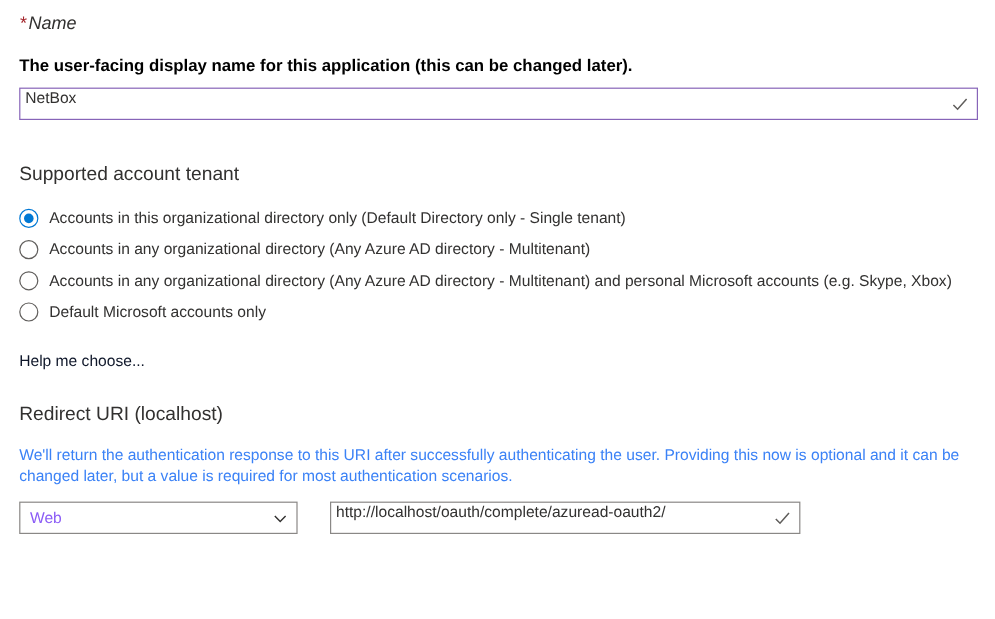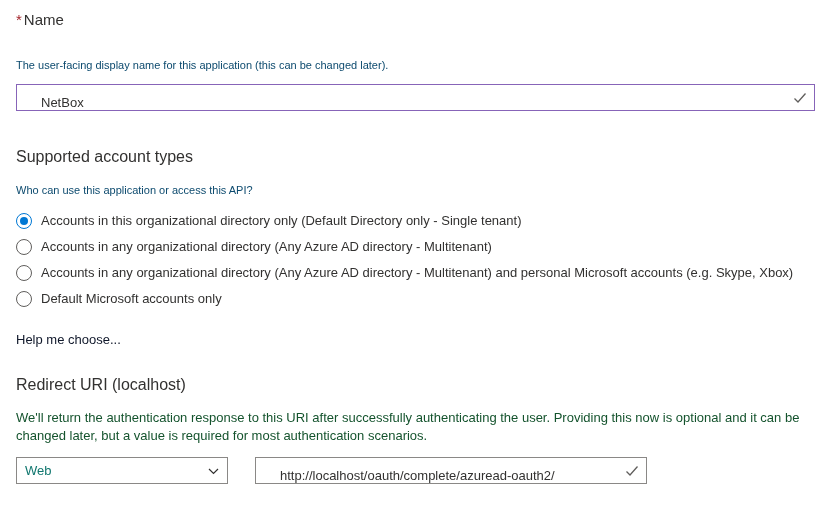--- a/index.html
+++ b/index.html
@@ -20,42 +20,44 @@
     width: 829px;
     height: 516px;
     box-sizing: border-box;
     padding: 10px 14px 0 16px;
   }
 
   
   .field-label {
     font-size: 15px;
     color: #323130;
-    margin: 0 0 26px 0;
+    margin: 0 0 15px 0;
     line-height: 20px;
+    font-style: italic;
   }
   .req-star {
     color: #a4262c;
     margin-right: 2px;
   }
   .help-text {
-    font-size: 11px;
-    color: #0c4a6e;
+    font-size: 14px;
+    color: #000000;
     line-height: 18px;
     margin: 0 0 10px 0;
+    font-weight: bold;
   }
   .textbox {
     position: relative;
     box-sizing: border-box;
     height: 27px;
     border: 1px solid #8a8886;
     background: #ffffff;
     display: flex;
-    align-items: flex-end;
-    padding: 0 28px 0 24px;
+    align-items: flex-start;
+    padding: 0 28px 0 4px;
     font-size: 13px;
     color: #323130;
   }
   .textbox.name-box {
     width: 799px;
     border-color: #8764b8;
   }
   .textbox .value {
     white-space: nowrap;
     overflow: hidden;
@@ -129,42 +131,42 @@
     color: #0f172a;
     font-size: 13px;
     text-decoration: none;
     line-height: 18px;
     display: inline-block;
   }
 
   
   .redirect-desc {
     font-size: 13px;
-    color: #14532d;
+    color: #3b82f6;
     line-height: 18px;
     margin: 0 0 12px 0;
     max-width: 800px;
   }
   .redirect-row {
     display: flex;
     align-items: center;
     gap: 0;
   }
   .dropdown {
     position: relative;
     box-sizing: border-box;
-    width: 212px;
+    width: 232px;
     height: 27px;
     border: 1px solid #8a8886;
     background: #ffffff;
     display: flex;
     align-items: center;
     padding: 0 28px 0 8px;
     font-size: 13px;
-    color: #0f766e;
+    color: #8b5cf6;
     margin-right: 27px;
   }
   .chevron-icon {
     position: absolute;
     right: 8px;
     top: 50%;
     transform: translateY(-50%);
     width: 11px;
     height: 11px;
   }
@@ -188,22 +190,21 @@
         <svg viewBox="0 0 14 14" width="14" height="14" aria-hidden="true">
           <polyline points="1.5,7.5 5,11 12.5,2.5" fill="none" stroke="#605e5c" stroke-width="1.3"></polyline>
         </svg>
       </span>
     </div>
   </div>
 
   <div class="spacer-32"></div>
 
   <div>
-    <h2 class="section-title">Supported account types</h2>
-    <div class="help-text">Who can use this application or access this API?</div>
+    <h2 class="section-title">Supported account tenant</h2>
 
     <div class="radio-list">
       <div class="radio-row selected">
         <span class="radio-outer"></span>
         <span class="radio-label">Accounts in this organizational directory only (Default Directory only - Single tenant)</span>
       </div>
       <div class="radio-row">
         <span class="radio-outer"></span>
         <span class="radio-label">Accounts in any organizational directory (Any Azure AD directory - Multitenant)</span>
       </div>

